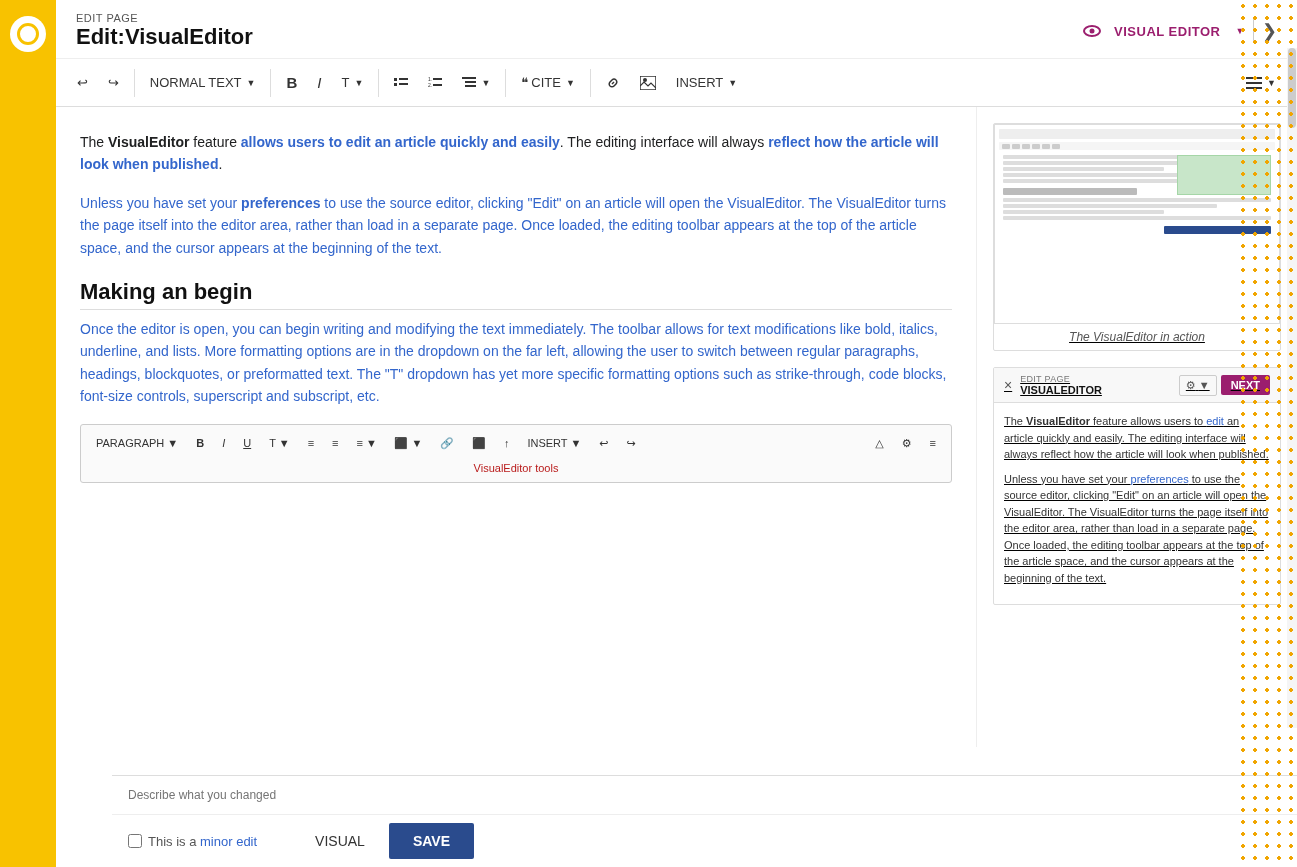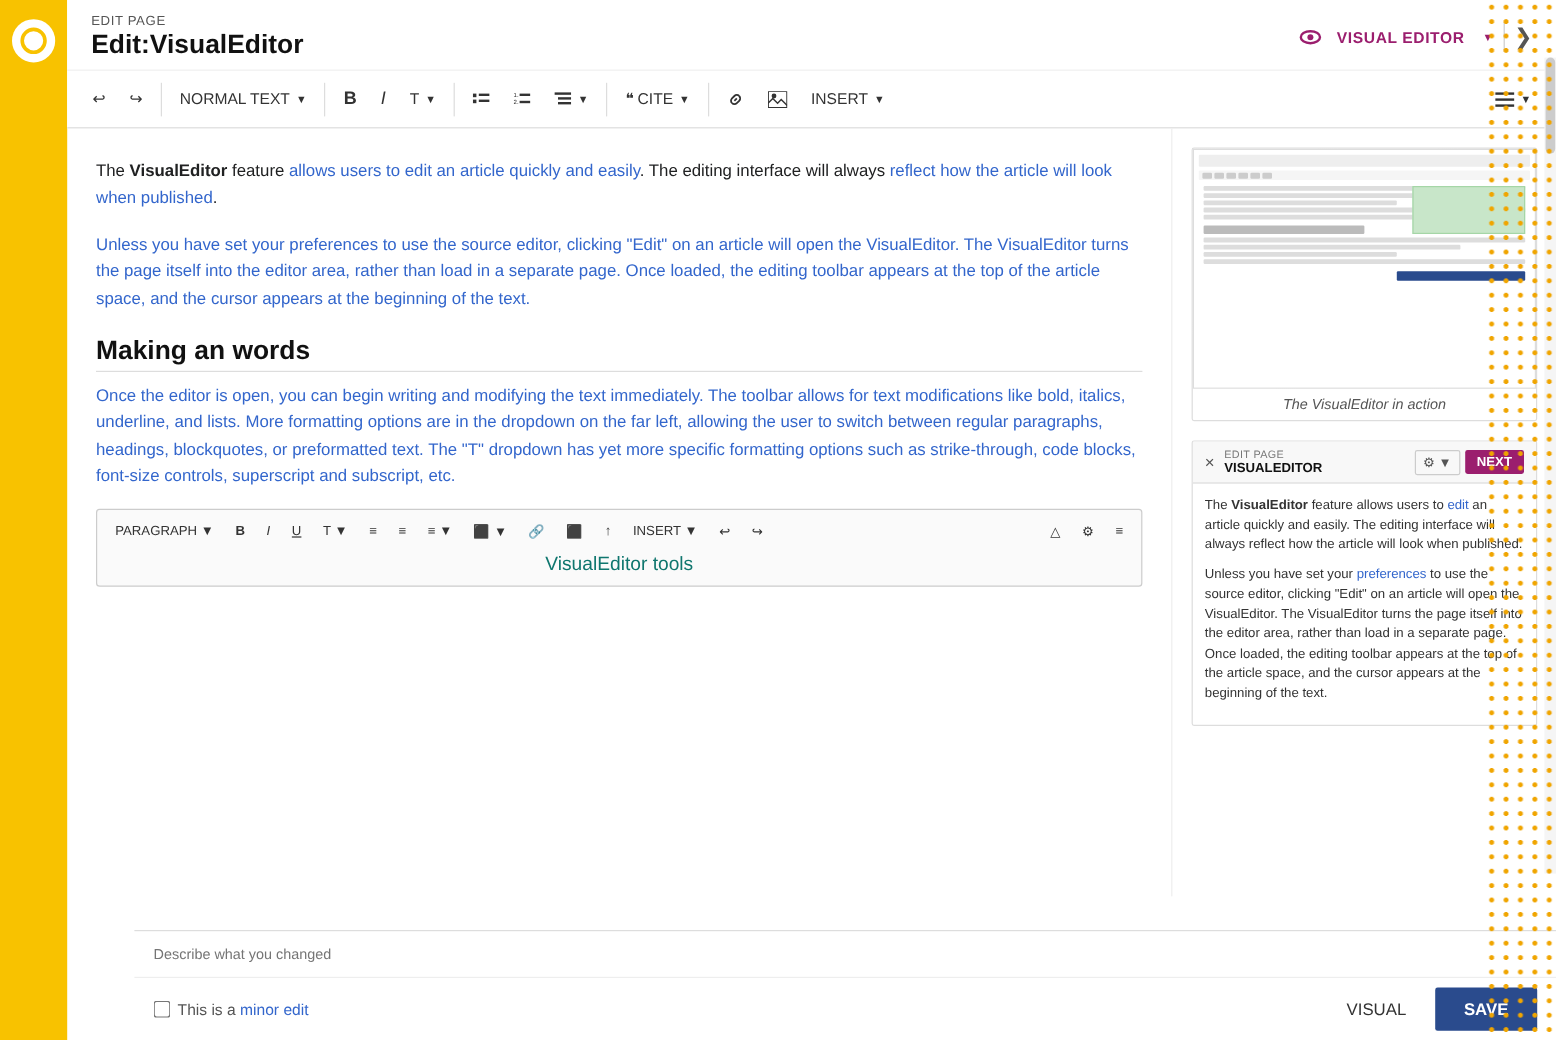--- a/index.html
+++ b/index.html
@@ -204,21 +204,21 @@
     .article-content::-webkit-scrollbar-track { background: #f5f5f5; }
     .article-content::-webkit-scrollbar-thumb { background: #ccc; border-radius: 4px; }
 
     .article-p {
       font-size: 14px;
       line-height: 1.6;
       margin-bottom: 16px;
       color: #202122;
     }
 
-    .article-p a, .link-text { color: #36c; text-decoration: none; }
+    .article-p a, .link-text { color: #36c; text-decoration: none; font-weight: bold; }
 
     .article-p .bold-text { font-weight: bold; }
     .article-p .highlight { color: #36c; }
 
     .article-h2 {
       font-size: 22px;
       font-weight: bold;
       color: #111;
       margin: 20px 0 8px 0;
       border-bottom: 1px solid #ddd;
@@ -250,32 +250,33 @@
       font-size: 11px;
       border-radius: 2px;
       color: #333;
     }
     .mini-btn.mini-bold { font-weight: bold; }
     .mini-btn.mini-italic { font-style: italic; }
     .mini-btn.mini-underline { text-decoration: underline; }
 
     .mini-toolbar-label {
       text-align: center;
-      font-size: 16px;
-      color: #0f766e;
+      font-size: 11px;
+      color: #b91c1c;
     }
 
     
     .right-sidebar {
       width: 320px;
       min-width: 300px;
       padding: 0;
       display: flex;
       flex-direction: column;
       gap: 0;
+      text-decoration: underline;
     }
 
     .image-panel {
       border: 1px solid #ddd;
       margin: 16px;
       border-radius: 2px;
     }
     .image-placeholder {
       width: 100%;
       height: 200px;
@@ -461,21 +462,21 @@
       border: none;
       outline: none;
       font-size: 12px;
       color: #555;
       padding: 4px 0;
     }
 
     .bottom-actions {
       display: flex;
       align-items: center;
-      justify-content: space-between;
+      justify-content: flex-start;
       padding: 8px 16px;
       gap: 42px;
     }
 
     .minor-edit-label {
       display: flex;
       align-items: center;
       gap: 6px;
       font-size: 13px;
       color: #555;
@@ -645,21 +646,21 @@
 
   <div class="content-area">
 
     <div class="article-content">
       <p class="article-p">
         The <strong class="bold-text">VisualEditor</strong> feature <a href="#" class="highlight">allows users to edit an article quickly and easily</a>. The editing interface will always <a href="#" class="highlight">reflect how the article will look when published</a>.
       </p>
       <p class="article-p" style="color:#36c;">
         <span style="color:#36c;">Unless you have set your <a href="#">preferences</a> to use the source editor, clicking "Edit" on an article will open the VisualEditor. The VisualEditor turns the page itself into the editor area, rather than load in a separate page. Once loaded, the editing toolbar appears at the top of the article space, and the cursor appears at the beginning of the text.</span>
       </p>
-      <h2 class="article-h2">Making an words</h2>
+      <h2 class="article-h2">Making an begin</h2>
       <p class="article-p">
         <span style="color:#36c;">Once the editor is open, you can begin writing and modifying the text immediately. The toolbar allows for text modifications like bold, italics, underline, and lists. More formatting options are in the dropdown on the far left, allowing the user to switch between regular paragraphs, headings, blockquotes, or preformatted text. The "T" dropdown has yet more specific formatting options such as strike-through, code blocks, font-size controls, superscript and subscript, etc.</span>
       </p>
 
       <div class="mini-toolbar-container">
         <div class="mini-toolbar">
           <button class="mini-btn">PARAGRAPH ▼</button>
           <button class="mini-btn mini-bold">B</button>
           <button class="mini-btn mini-italic">I</button>
           <button class="mini-btn mini-underline">U</button>

